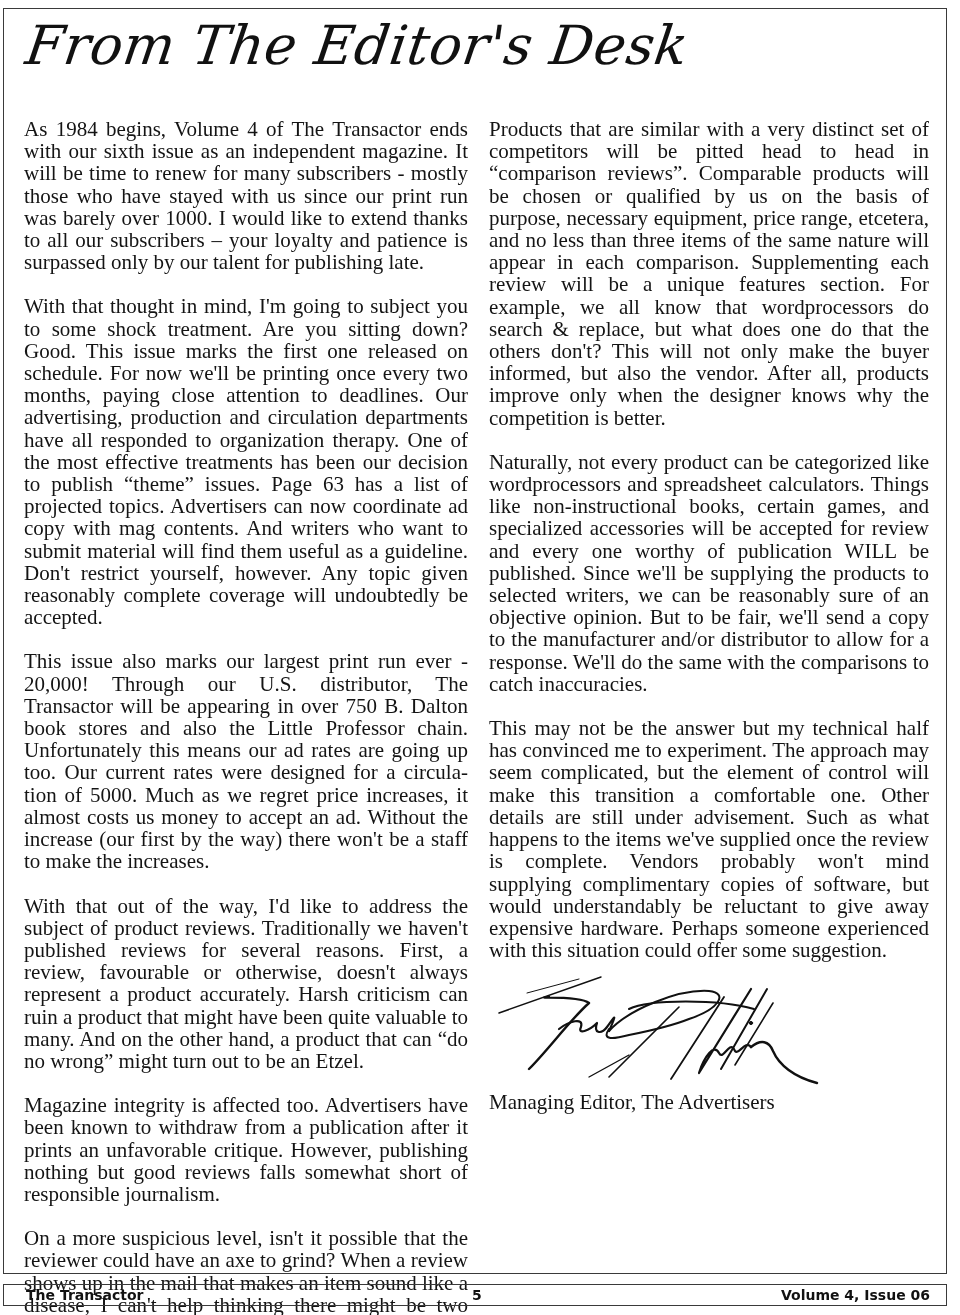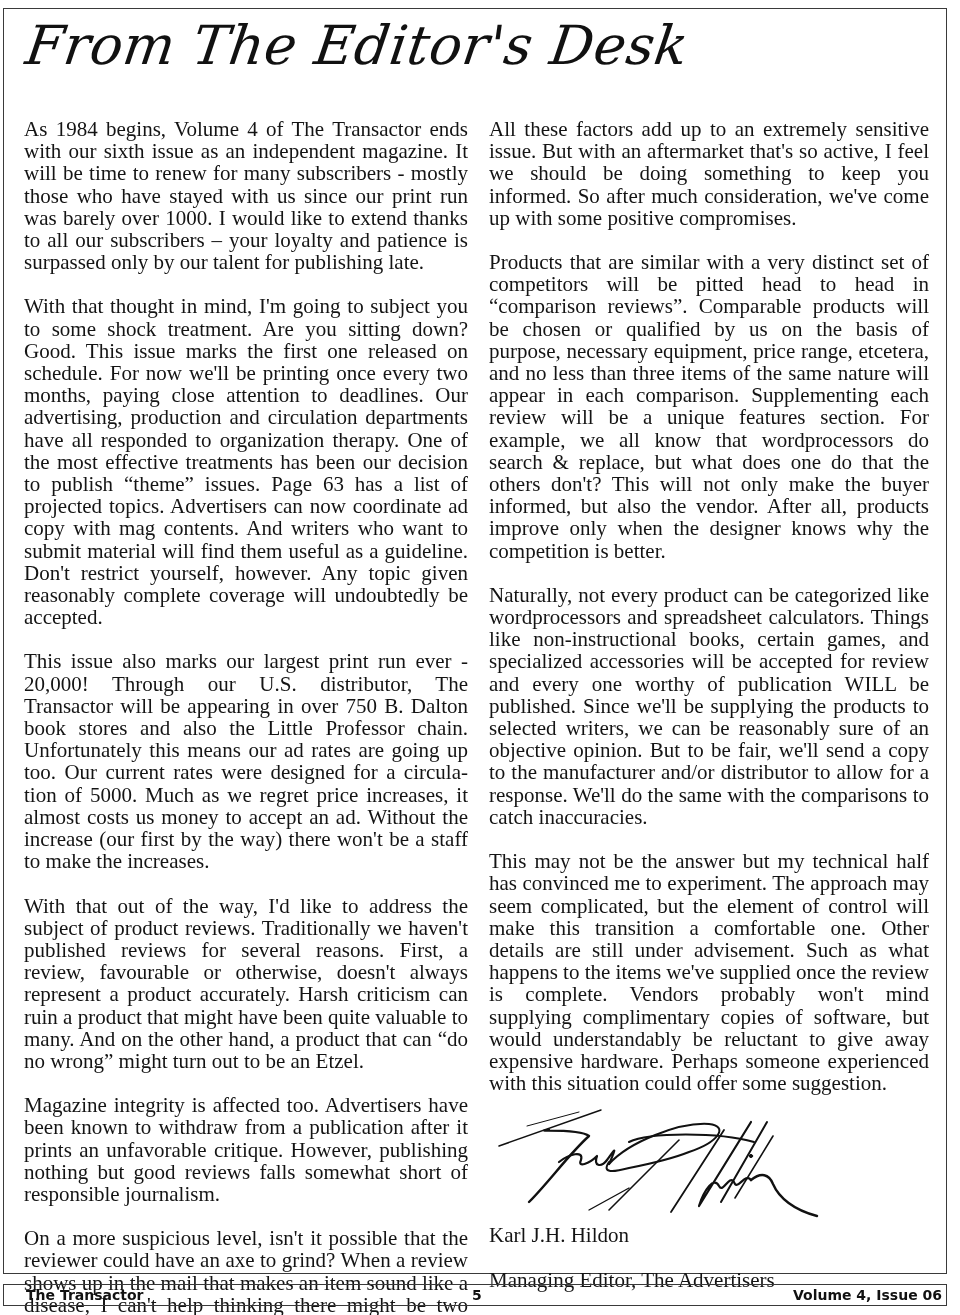--- a/index.html
+++ b/index.html
@@ -26,40 +26,39 @@
   .sig svg { position: absolute; left: 0; top: 0; }
   .sigline { margin: 0; }
   .footer {
     position: absolute; left: 3px; top: 1284px; width: 944px; height: 22px;
     border: 1.5px solid #3a3a3a; box-sizing: border-box;
     font-family: "DejaVu Sans", sans-serif; font-weight: bold; font-size: 14px; color: #111;
   }
   .footer span { position: absolute; top: 2px; }
   .f-left { left: 22px; }
   .f-mid { left: 468px; }
-  .f-right { right: 4px; }
+  .f-right { right: 16px; }
 </style>
 </head>
 <body>
 
 <div class="frame"></div>
 
 <div class="title">From The Editor's Desk</div>
 
 <div class="col left">
   <p>As 1984 begins, Volume 4 of The Transactor ends with our sixth issue as an independent magazine. It will be time to renew for many subscribers - mostly those who have stayed with us since our print run was barely over 1000. I would like to extend thanks to all our subscribers – your loyalty and patience is surpassed only by our talent for publishing late.</p>
   <p>With that thought in mind, I'm going to subject you to some shock treatment. Are you sitting down? Good. This issue marks the first one released on schedule. For now we'll be printing once every two months, paying close attention to deadlines. Our advertising, production and circulation de­partments have all responded to organization therapy. One of the most effective treatments has been our decision to publish “theme” issues. Page 63 has a list of projected topics. Advertisers can now coordinate ad copy with mag contents. And writers who want to submit material will find them useful as a guideline. Don't restrict yourself, however. Any topic given reasonably complete coverage will un­doubtedly be accepted.</p>
   <p>This issue also marks our largest print run ever - 20,000! Through our U.S. distributor, The Transactor will be appear­ing in over 750 B. Dalton book stores and also the Little Professor chain. Unfortunately this means our ad rates are going up too. Our current rates were designed for a circula­tion of 5000. Much as we regret price increases, it almost costs us money to accept an ad. Without the increase (our first by the way) there won't be a staff to make the increases.</p>
   <p>With that out of the way, I'd like to address the subject of product reviews. Traditionally we haven't published re­views for several reasons. First, a review, favourable or otherwise, doesn't always represent a product accurately. Harsh criticism can ruin a product that might have been quite valuable to many. And on the other hand, a product that can “do no wrong” might turn out to be an Etzel.</p>
   <p>Magazine integrity is affected too. Advertisers have been known to withdraw from a publication after it prints an unfavorable critique. However, publishing nothing but good reviews falls somewhat short of responsible journalism.</p>
   <p>On a more suspicious level, isn't it possible that the reviewer could have an axe to grind? When a review shows up in the mail that makes an item sound like a disease, I can't help thinking there might be two sides to the story. And the glittering, shining report might be just the neighbors' way of helping out with sales.</p>
 </div>
 
 <div class="col right">
-  <p>All these factors add up to an extremely sensitive issue. But with an aftermarket that's so active, I feel we should be doing something to keep you informed. So after much consideration, we've come up with some positive compro­mises.</p>
   <p>Products that are similar with a very distinct set of competi­tors will be pitted head to head in “comparison reviews”. Comparable products will be chosen or qualified by us on the basis of purpose, necessary equipment, price range, etcetera, and no less than three items of the same nature will appear in each comparison. Supplementing each review will be a unique features section. For example, we all know that wordprocessors do search &amp; replace, but what does one do that the others don't? This will not only make the buyer informed, but also the vendor. After all, products improve only when the designer knows why the competition is better.</p>
   <p>Naturally, not every product can be categorized like wordprocessors and spreadsheet calculators. Things like non-instructional books, certain games, and specialized ac­cessories will be accepted for review and every one worthy of publication WILL be published. Since we'll be supplying the products to selected writers, we can be reasonably sure of an objective opinion. But to be fair, we'll send a copy to the manufacturer and/or distributor to allow for a response. We'll do the same with the comparisons to catch inaccura­cies.</p>
   <p>This may not be the answer but my technical half has convinced me to experiment. The approach may seem complicated, but the element of control will make this transition a comfortable one. Other details are still under advisement. Such as what happens to the items we've supplied once the review is complete. Vendors probably won't mind supplying complimentary copies of software, but would understandably be reluctant to give away expen­sive hardware. Perhaps someone experienced with this situation could offer some suggestion.</p>
   <div class="sig">
     <svg width="380" height="118" viewBox="0 0 380 118" fill="none" stroke="#111" stroke-linecap="round" stroke-linejoin="round">
       <path d="M10 44 L112 8" stroke-width="1.5"></path>
       <path d="M38 24 L90 10" stroke-width="1"></path>
       <path d="M60 28 C 40 30, 90 26, 100 34 C 80 52, 60 80, 40 100" stroke-width="2.4"></path>
       <path d="M70 60 C 80 52, 95 48, 92 58 C 88 66, 100 62, 108 54 C 104 64, 112 66, 118 58 C 124 50, 130 40, 120 62" stroke-width="2.2"></path>
       <path d="M120 62 C 140 40, 190 20, 220 22 C 240 24, 230 40, 200 50 C 180 58, 160 62, 140 66 C 125 70, 112 72, 120 60" stroke-width="2"></path>
@@ -67,21 +66,20 @@
       <path d="M190 38 L120 108" stroke-width="1.6"></path>
       <path d="M140 86 L100 108" stroke-width="1.4"></path>
       <path d="M235 28 L182 110" stroke-width="1.8"></path>
       <path d="M262 20 L210 104 C 215 88, 225 74, 230 84 C 234 92, 240 72, 245 80 C 248 90, 256 70, 262 78" stroke-width="2.2"></path>
       <path d="M278 20 L232 100" stroke-width="2"></path>
       <path d="M284 34 L246 96" stroke-width="1.6"></path>
       <circle cx="262" cy="54" r="1.6" fill="#111"></circle>
       <path d="M262 78 C 272 70, 280 72, 284 82 C 290 96, 305 108, 328 114" stroke-width="2.4"></path>
     </svg>
   </div>
-  <p class="sigline">Karl J.H. Hildon</p>
   <p class="sigline">Managing Editor, The Advertisers</p>
 </div>
 
 <div class="footer">
   <span class="f-left">The Transactor</span>
   <span class="f-mid">5</span>
   <span class="f-right">Volume 4, Issue 06</span>
 </div>
 
 </body></html>

